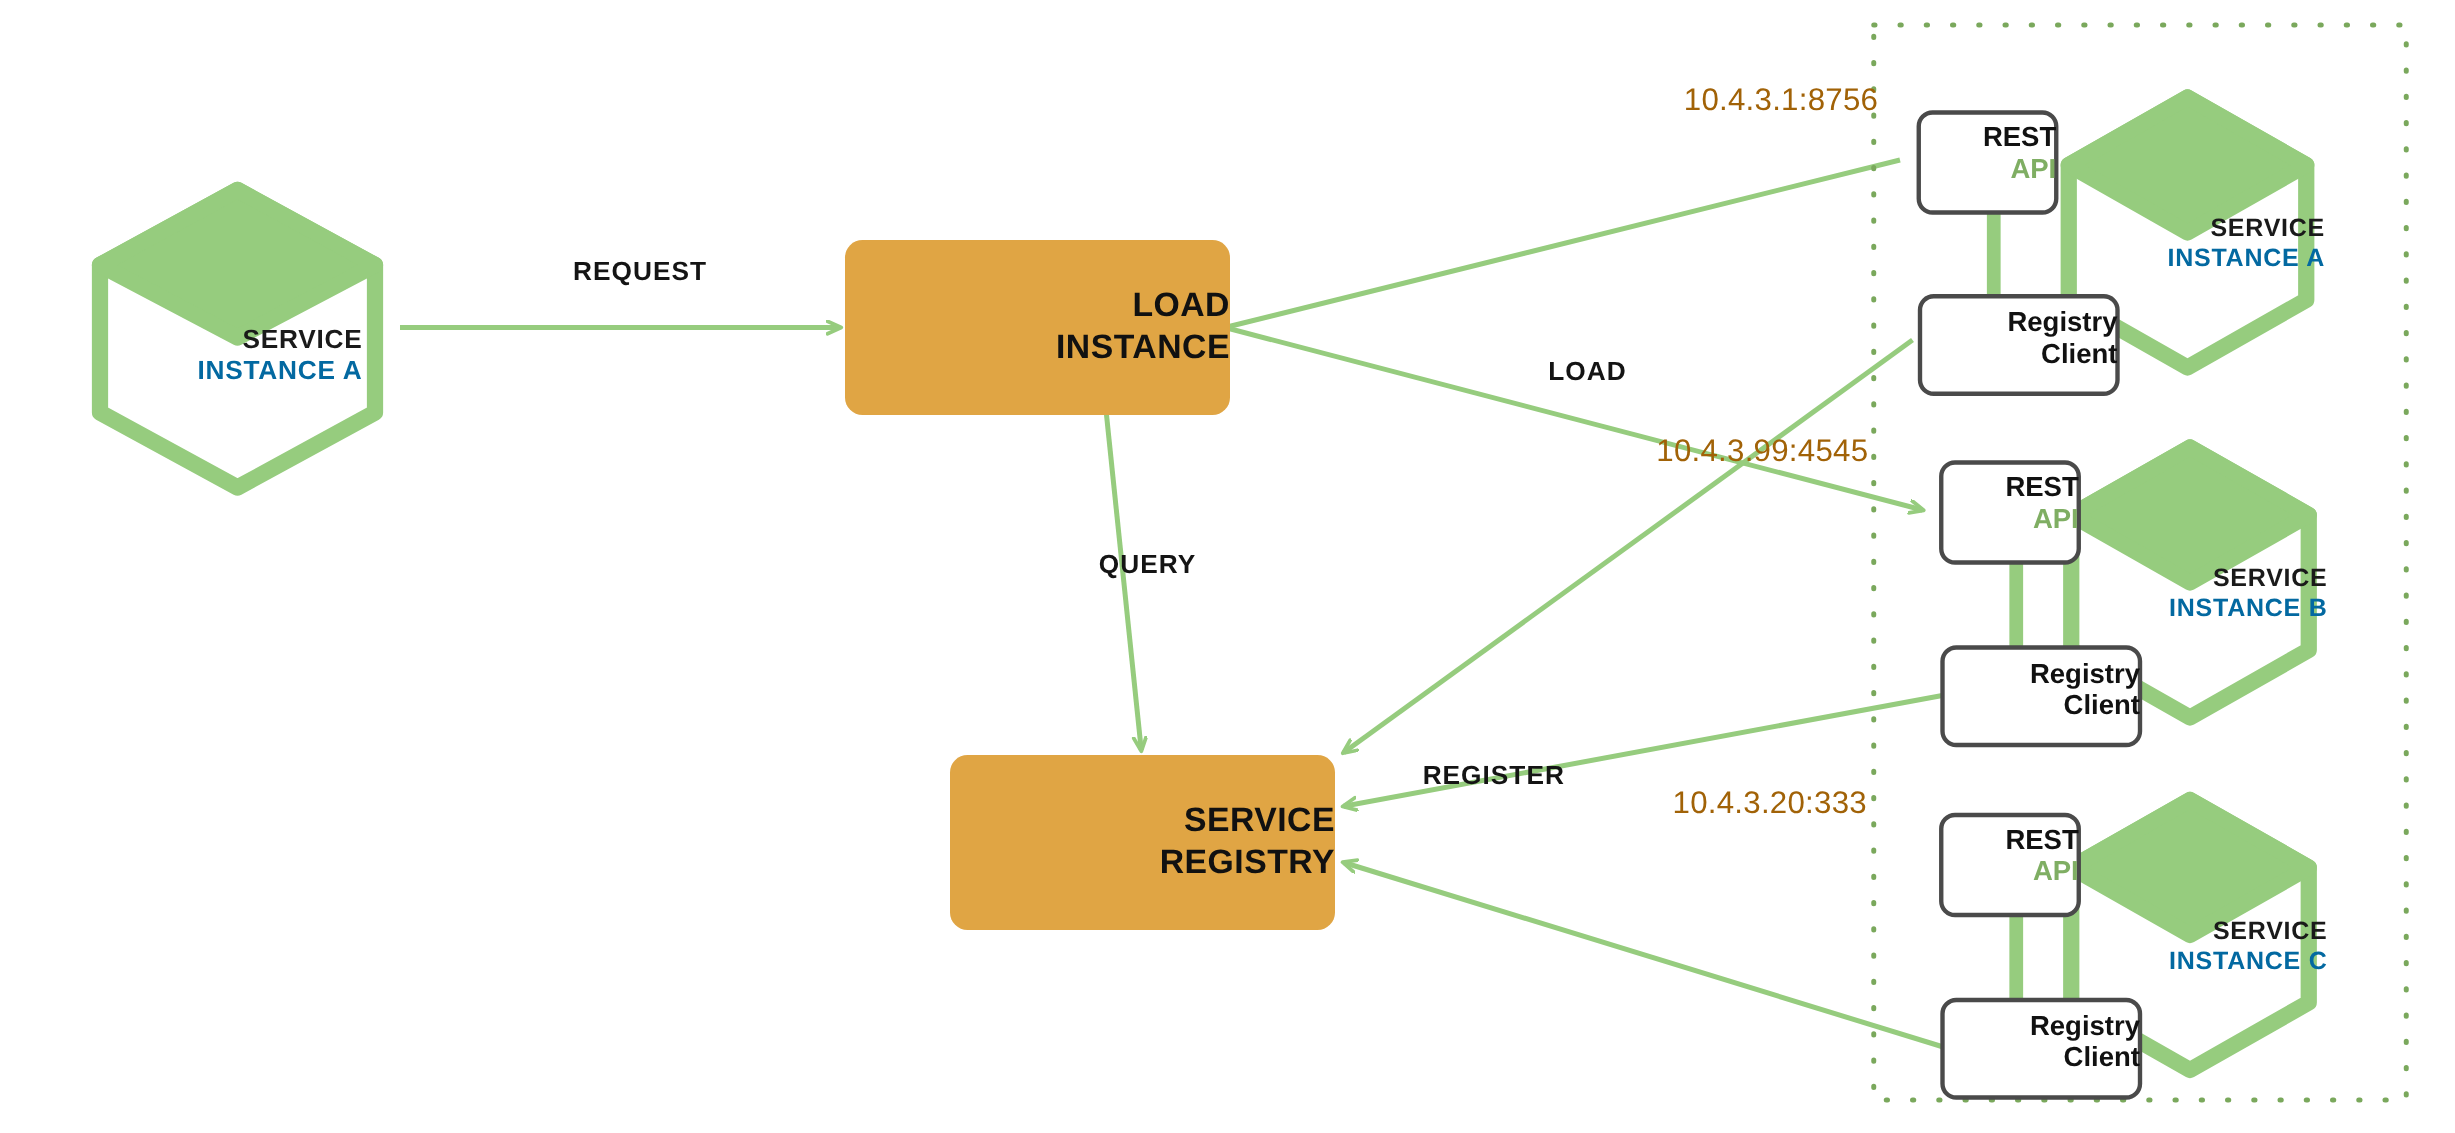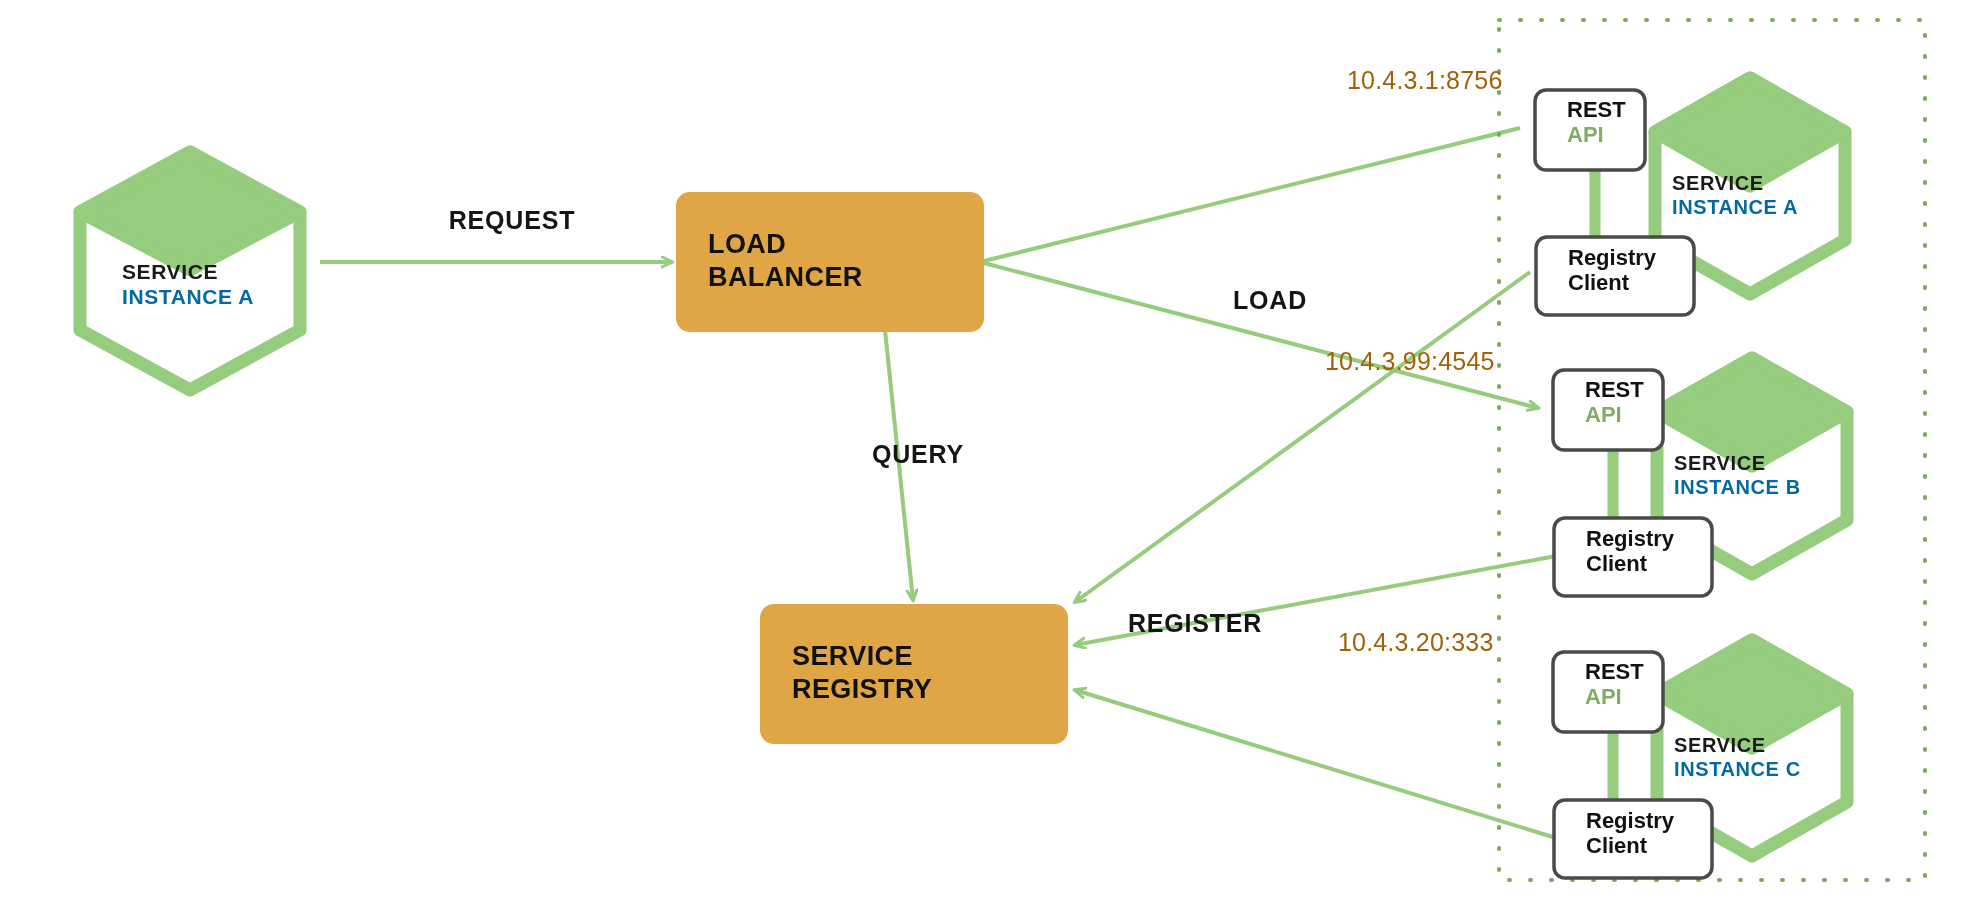--- a/index.html
+++ b/index.html
@@ -24,24 +24,23 @@
     top: 0;
     width: 1964px;
     height: 906px;
   }
   #edges { z-index: 1; }
   #nodes { z-index: 2; }
 
   .node-label {
     position: absolute;
     z-index: 3;
-    text-align: left;
+    text-align: right;
     pointer-events: none;
     white-space: nowrap;
-    padding-left: 32px;
   }
 
   
   .boxlabel {
     font-weight: bold;
     color: #111111;
     font-size: 27px;
     line-height: 1.22;
     letter-spacing: 0.4px;
   }
@@ -71,21 +70,21 @@
     font-size: 22px;
     line-height: 1.12;
   }
 
   
   .edge-label {
     position: absolute;
     z-index: 4;
     font-weight: bold;
     color: #141414;
-    font-size: 25px;
+    font-size: 21px;
     letter-spacing: 0.8px;
     line-height: 1.2;
     text-align: center;
     white-space: nowrap;
     pointer-events: none;
   }
 
   
   .ip-label {
     position: absolute;
@@ -167,21 +166,21 @@
     </g>
   </svg>
 
   <div class="node-label" style="left:90px; top:260px; width:200px;">
     <div class="hex-title">SERVICE</div>
     <div class="hex-sub">INSTANCE A</div>
   </div>
 
   <div class="node-label" style="left:676px; top:228px; width:308px;">
     <div class="boxlabel">LOAD</div>
-    <div class="boxlabel">BALANCER</div>
+    <div class="boxlabel">INSTANCE</div>
   </div>
 
   <div class="node-label" style="left:760px; top:640px; width:308px;">
     <div class="boxlabel">SERVICE</div>
     <div class="boxlabel">REGISTRY</div>
   </div>
 
   <div class="edge-label" style="left:412px; top:205px; width:200px;">REQUEST</div>
 
   <div class="edge-label" style="left:1145px; top:285px; width:250px;">

